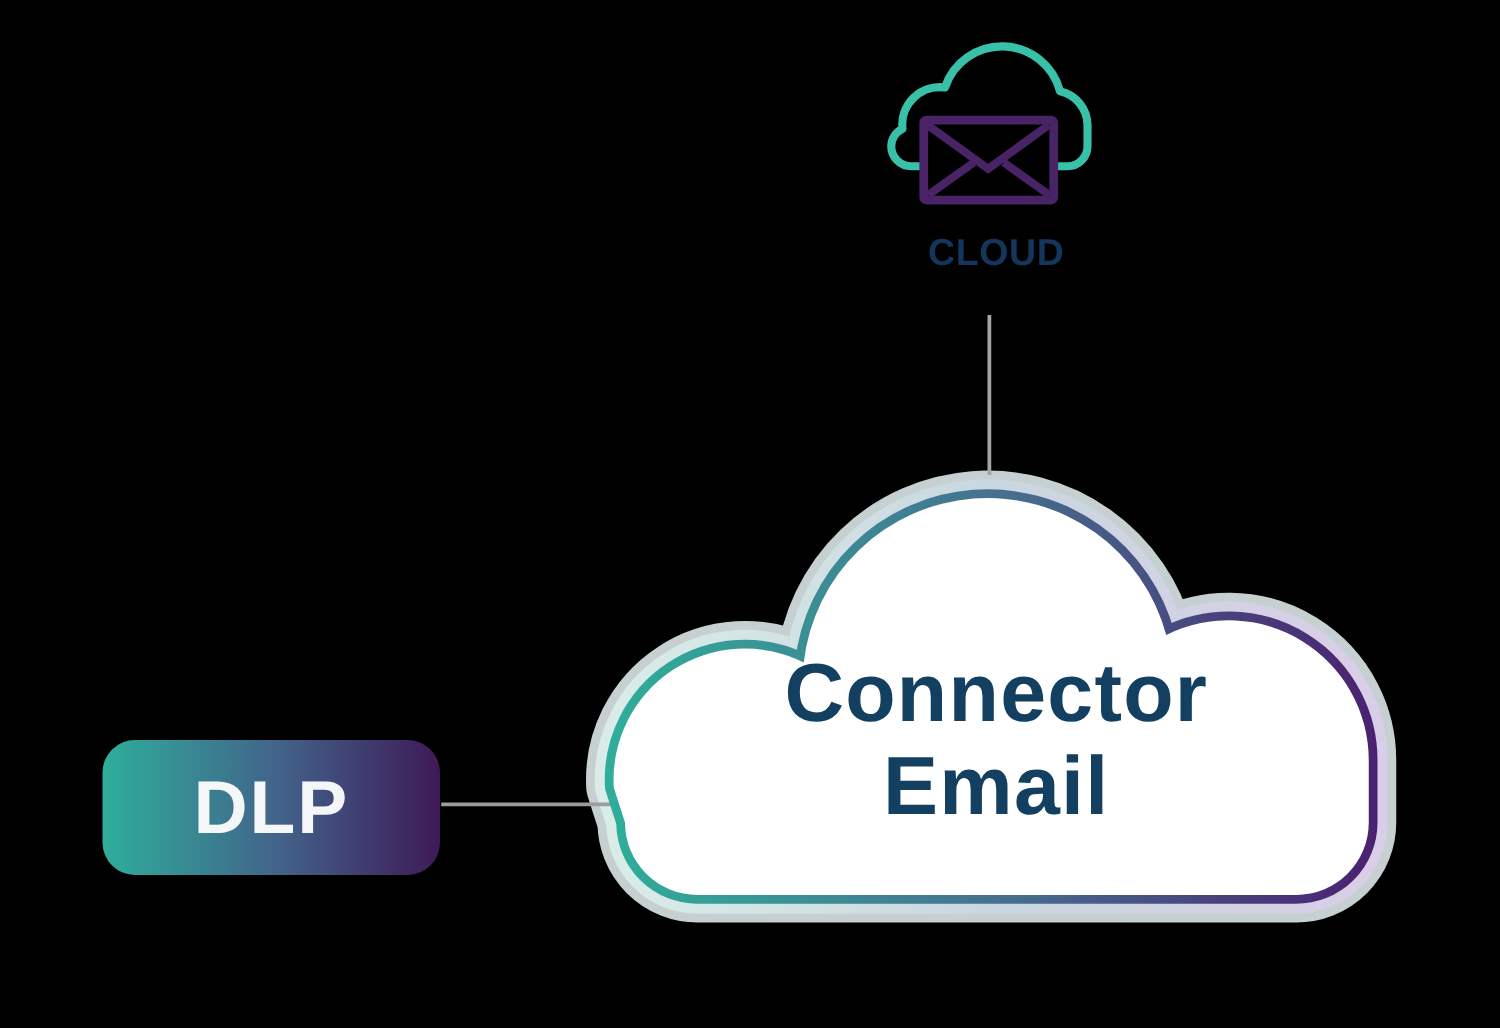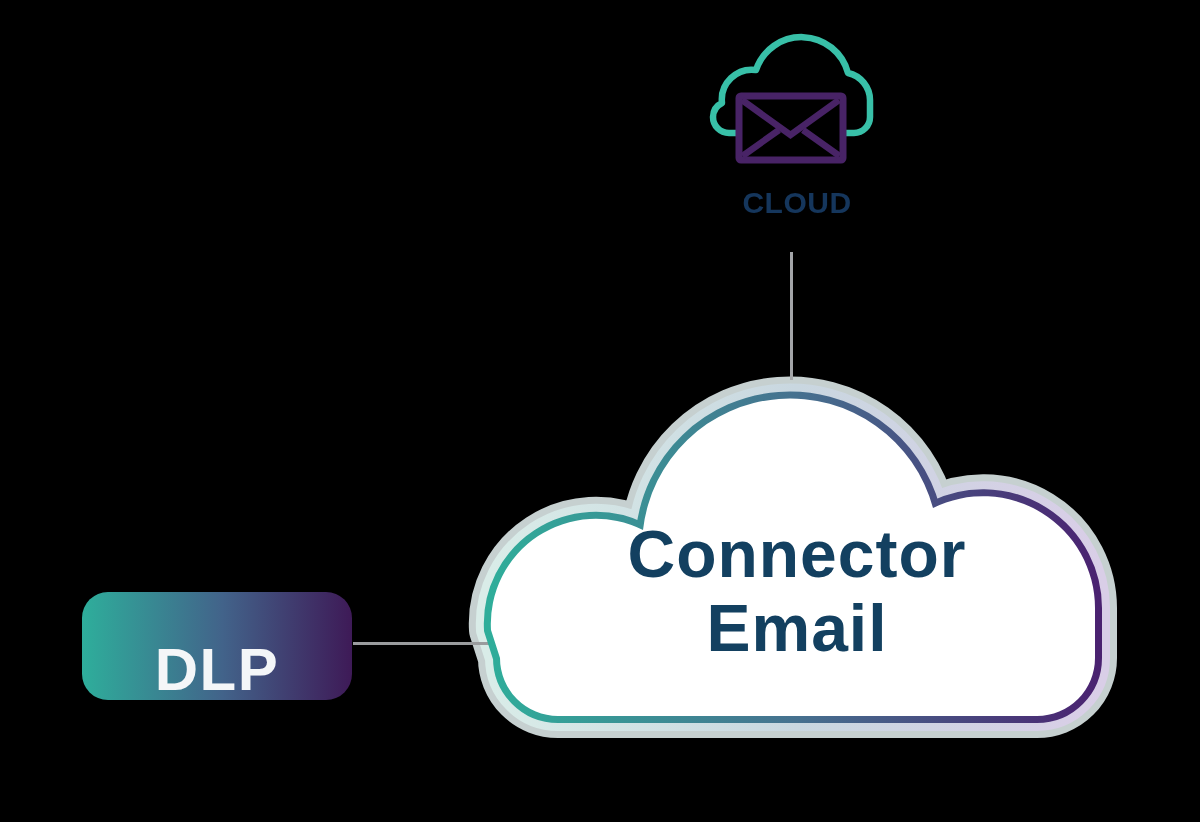--- a/index.html
+++ b/index.html
@@ -21,21 +21,21 @@
     position: absolute; left: 557px; top: 517px; width: 480px;
     text-align: center;
     font-size: 66px; font-weight: 700; letter-spacing: 1px;
     line-height: 74px;
     color: #134060;
   }
   .dlp-box {
     position: absolute; left: 82px; top: 592px; width: 270px; height: 108px;
     border-radius: 26px;
     background: linear-gradient(90deg, #2EAE9B 0%, #42638A 52%, #3E1A57 100%);
-    display: flex; align-items: flex-end; justify-content: center;
+    display: flex; align-items: center; justify-content: center;
   }
   .dlp-box .dlp-label {
     color: #F4F6F8;
     font-size: 60px; font-weight: 700; letter-spacing: 1.5px;
     line-height: 1;
   }
 </style>
 </head>
 <body>
 

